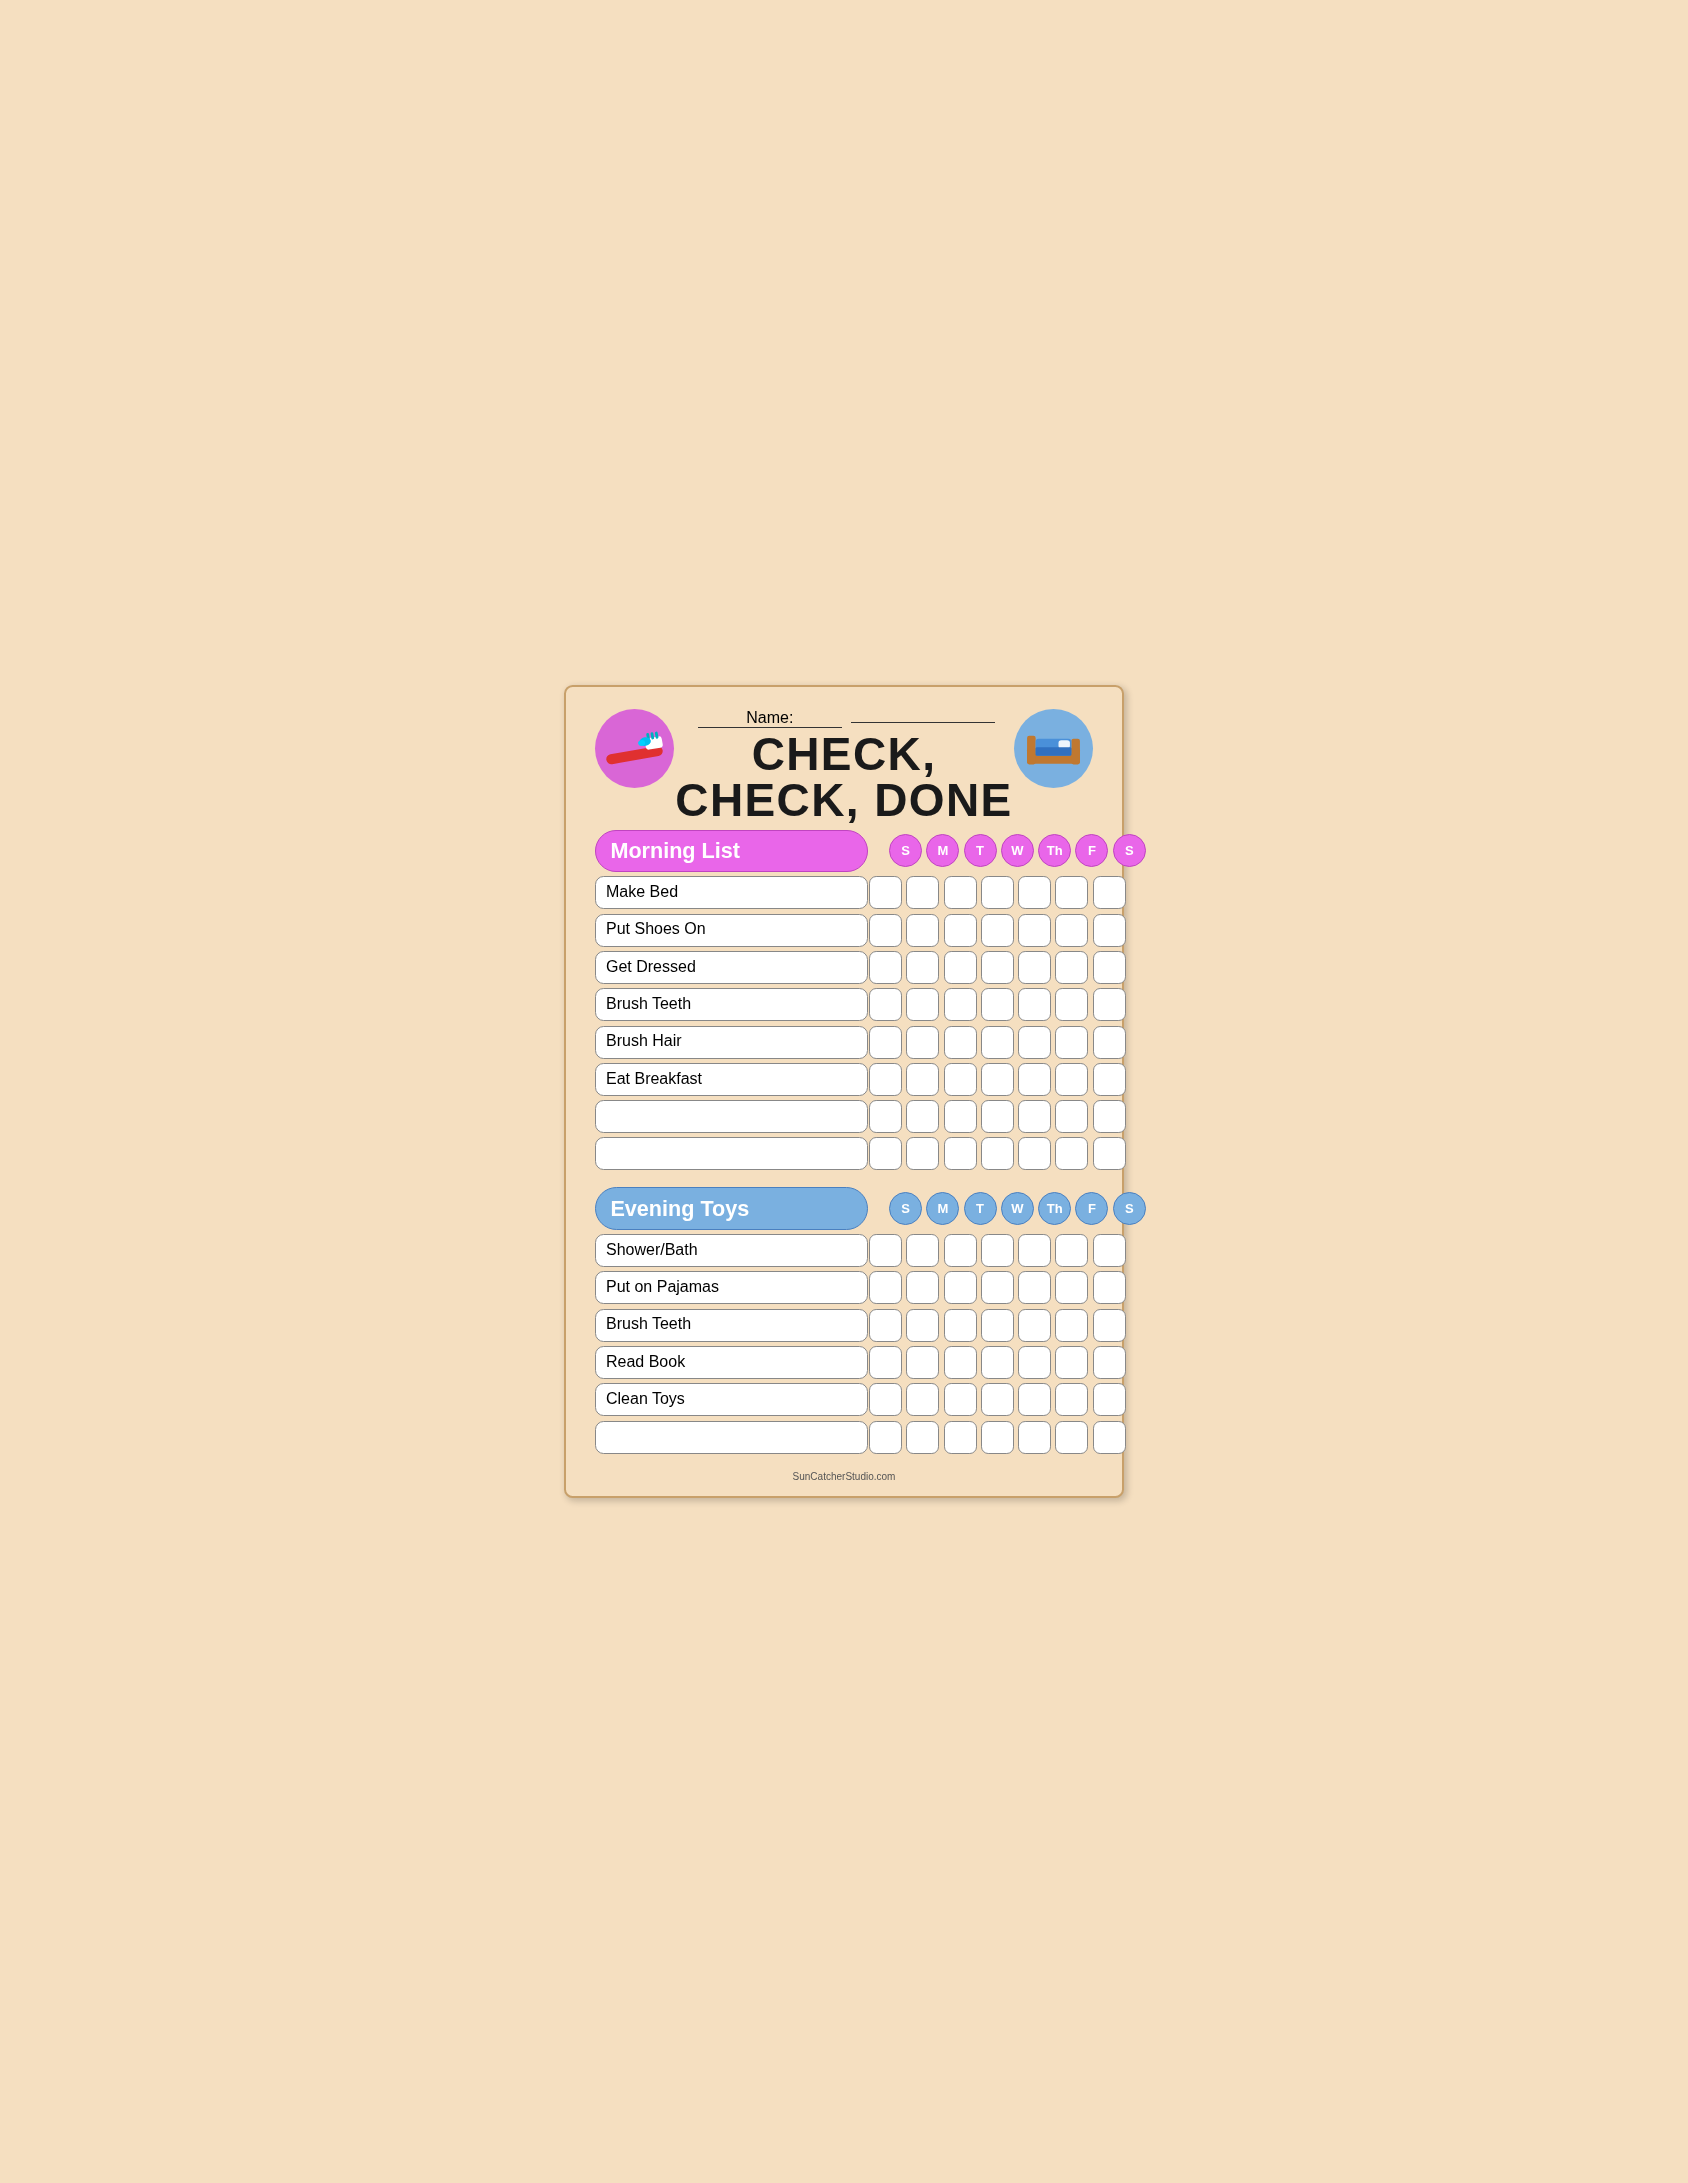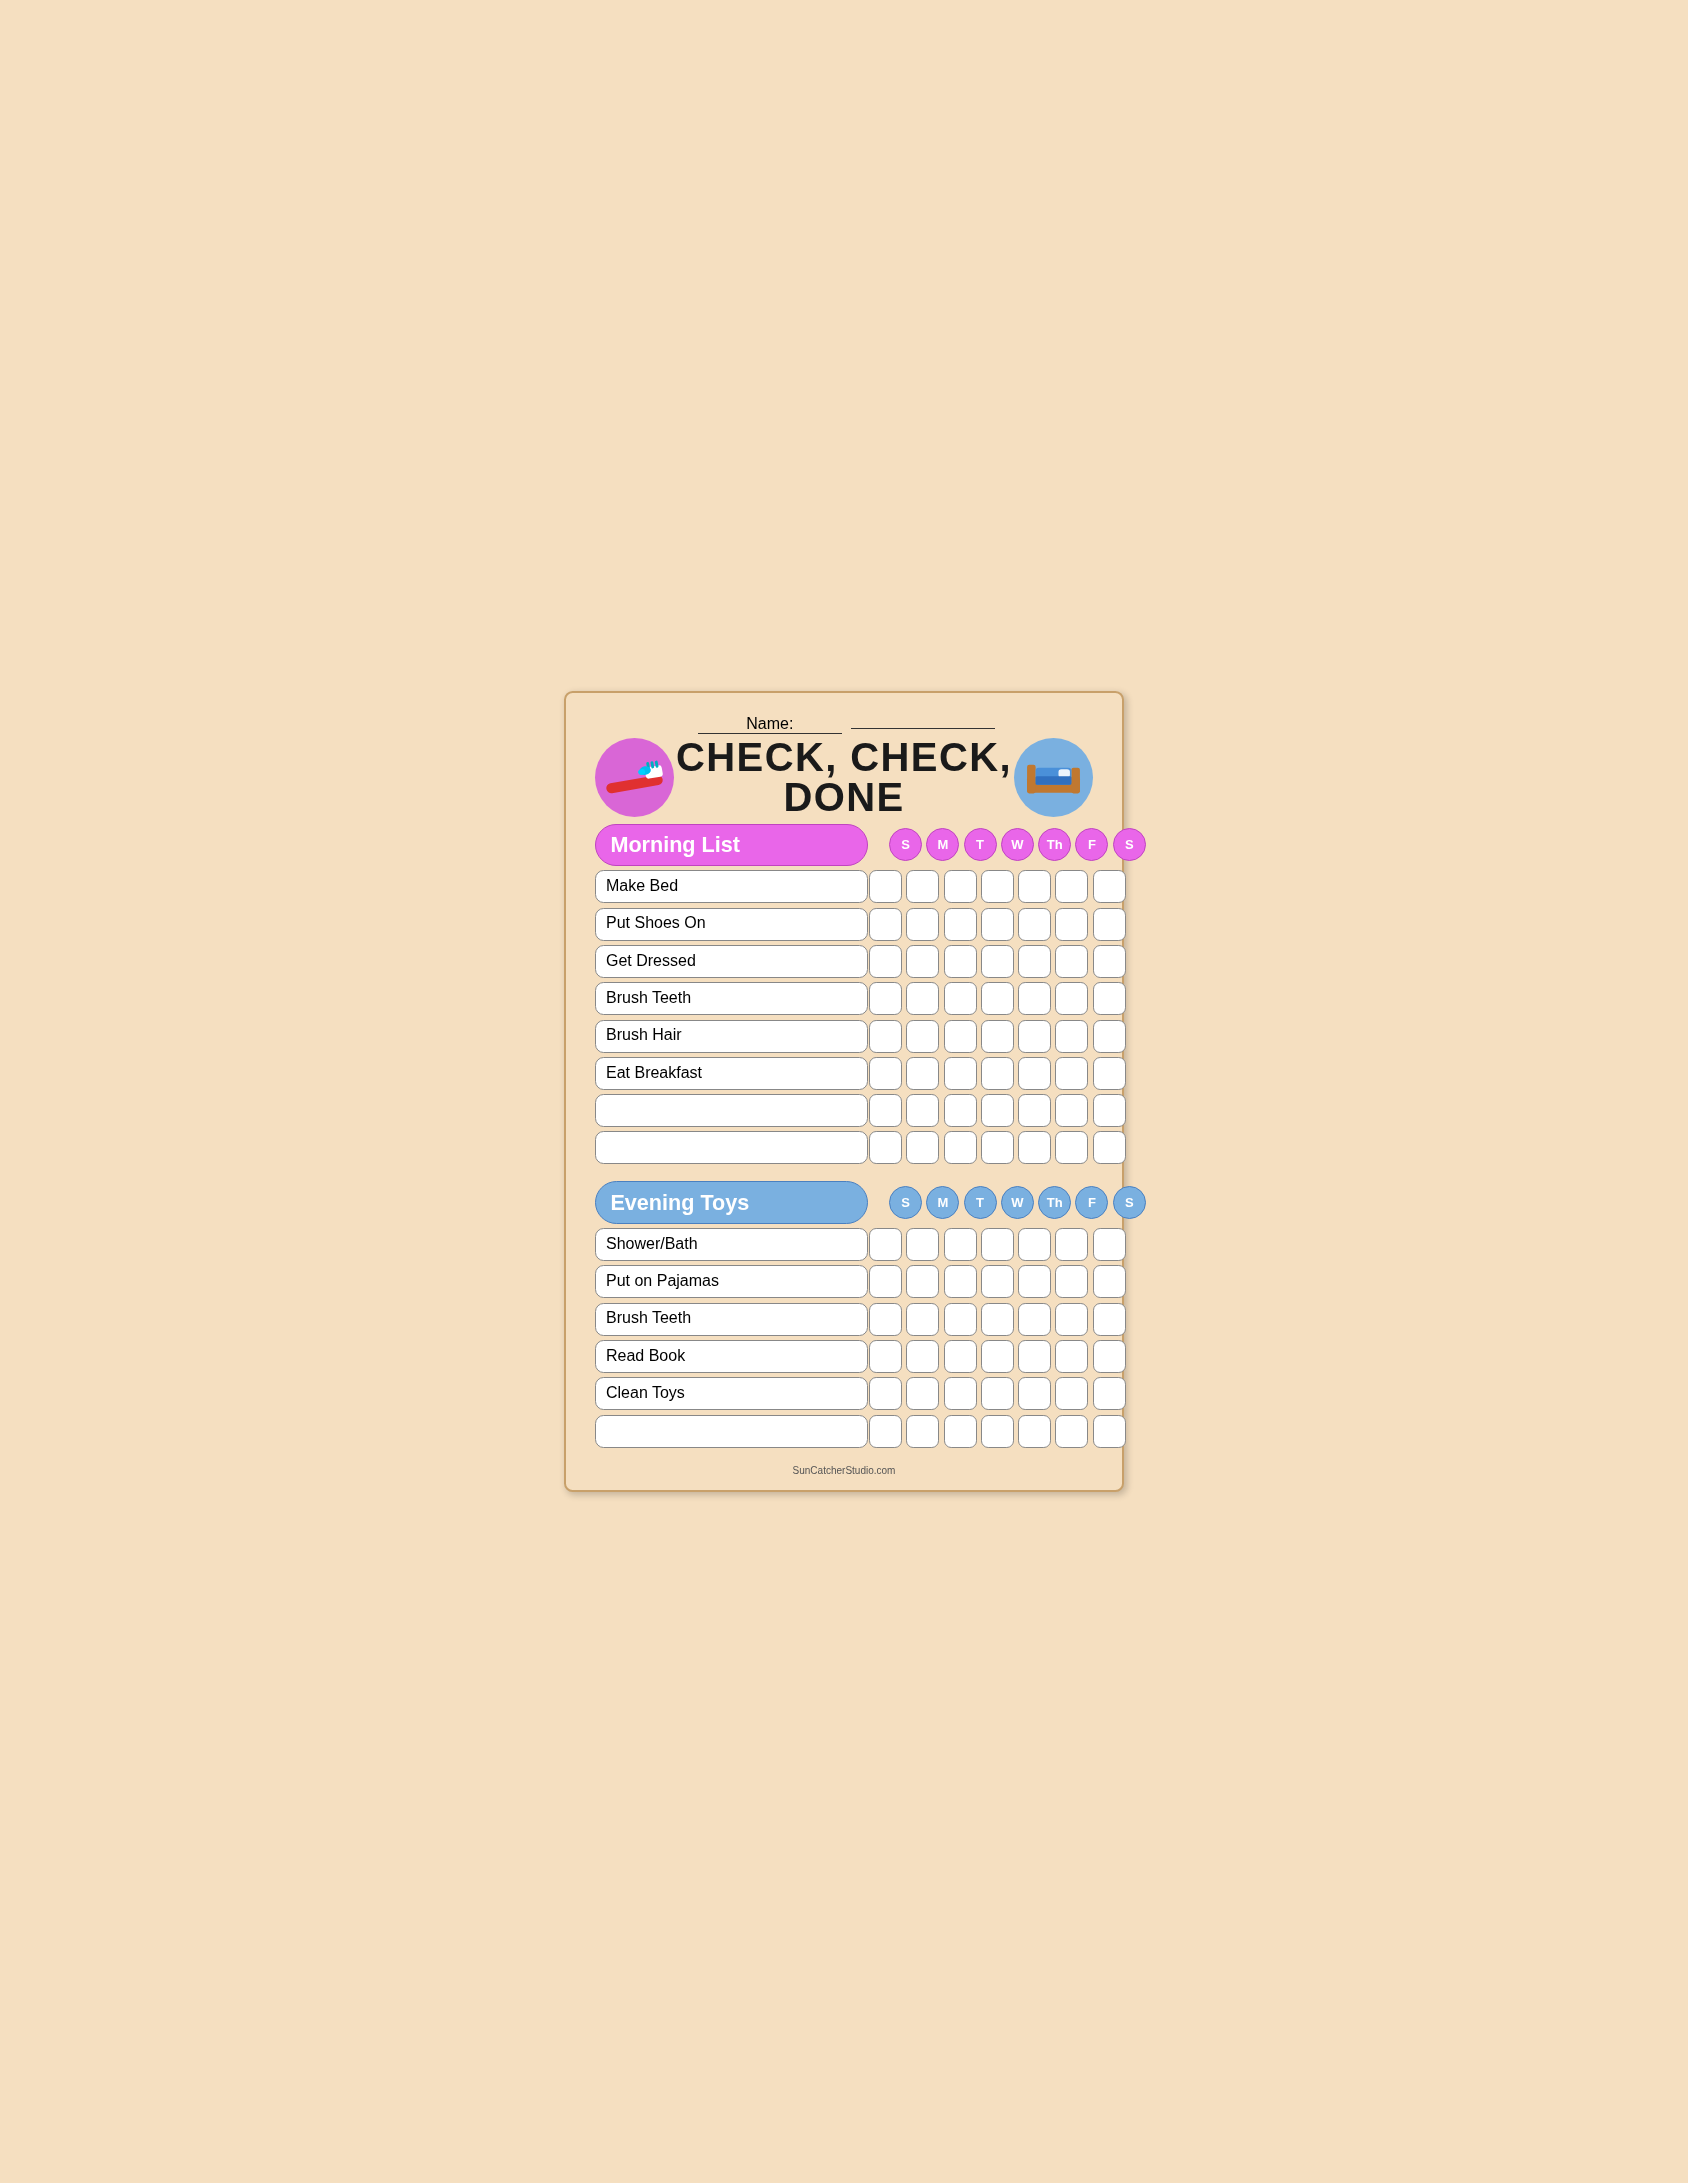--- a/index.html
+++ b/index.html
@@ -15,41 +15,41 @@
     .page {
       background: #f5dfc0;
       width: 560px;
       padding: 21.6px 29px 14.4px 29px;
       border: 2.2px solid #c8a06a;
       border-radius: 8.6px;
       box-shadow: 2.9px 2.9px 7.2px rgba(0,0,0,0.2);
     }
     .header {
       display: flex;
-      align-items: flex-end;
+      align-items: flex-start;
       justify-content: space-between;
       margin-bottom: 7.2px;
     }
     .header-center {
       text-align: center;
       flex: 1;
     }
     .name-line {
       font-size: 16px;
       margin-bottom: 2.9px;
       font-family: Arial, sans-serif;
     }
     .name-line span {
       display: inline-block;
       border-bottom: 1.4px solid #333;
       width: 144px;
       margin-left: 4.3px;
     }
     .main-title {
-      font-size: 40px;
+      font-size: 46px;
       font-weight: 900;
       color: #1a1a1a;
       letter-spacing: 1.4px;
       line-height: 1;
     }
     .icon-circle-left {
       width: 79px;
       height: 79px;
       border-radius: 50%;
       background: #d966d6;

